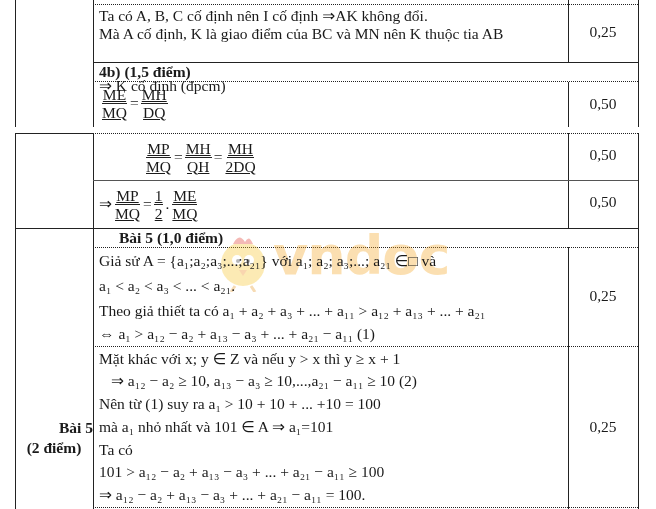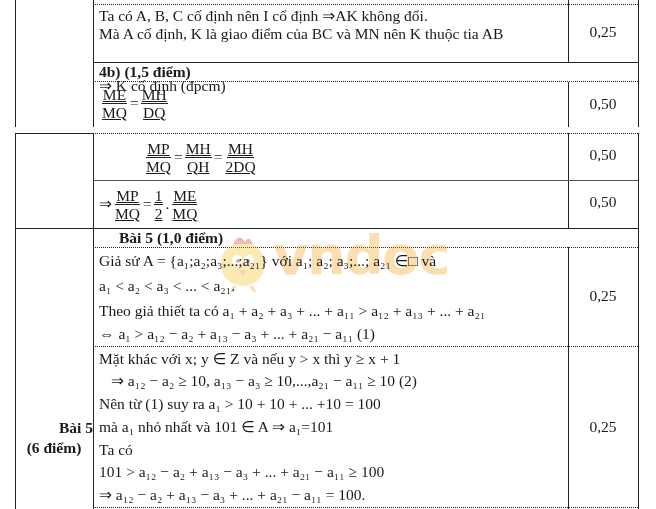--- a/index.html
+++ b/index.html
@@ -130,14 +130,14 @@
   <div class="txt" style="left:99px; top:349px;">Mặt khác với  x; y ∈ Z và nếu  y &gt; x  thì  y ≥ x + 1</div>
   <div class="txt" style="left:99px; top:371px;margin-left:12px;">⇒ a₁₂ − a₂ ≥ 10,  a₁₃ − a₃ ≥ 10,...,a₂₁ − a₁₁ ≥ 10  (2)</div>
   <div class="txt" style="left:99px; top:394px;">Nên từ (1) suy ra  a₁ &gt; 10 + 10 + ... +10 = 100</div>
   <div class="txt" style="left:99px; top:417px;">mà  a₁  nhỏ nhất và 101 ∈ A ⇒  a₁=101</div>
   <div class="txt" style="left:99px; top:440px;">Ta có</div>
   <div class="txt" style="left:99px; top:462px;">101 &gt; a₁₂ − a₂ + a₁₃ − a₃ + ... + a₂₁ − a₁₁ ≥ 100</div>
   <div class="txt" style="left:99px; top:485px;text-align:center;">⇒ a₁₂ − a₂ + a₁₃ − a₃ + ... + a₂₁ − a₁₁ = 100.</div>
   <div class="score" style="left:568px; top:418px;">0,25</div>
 
   <div class="txt bold" style="left:15px; top:418px; width:78px; text-align:right;">Bài 5</div>
-  <div class="txt bold" style="left:15px; top:438px; width:78px; text-align:center;">(6 điểm)</div>
+  <div class="txt bold" style="left:15px; top:438px; width:78px; text-align:center;">(2 điểm)</div>
 </div>
 
 </body></html>

